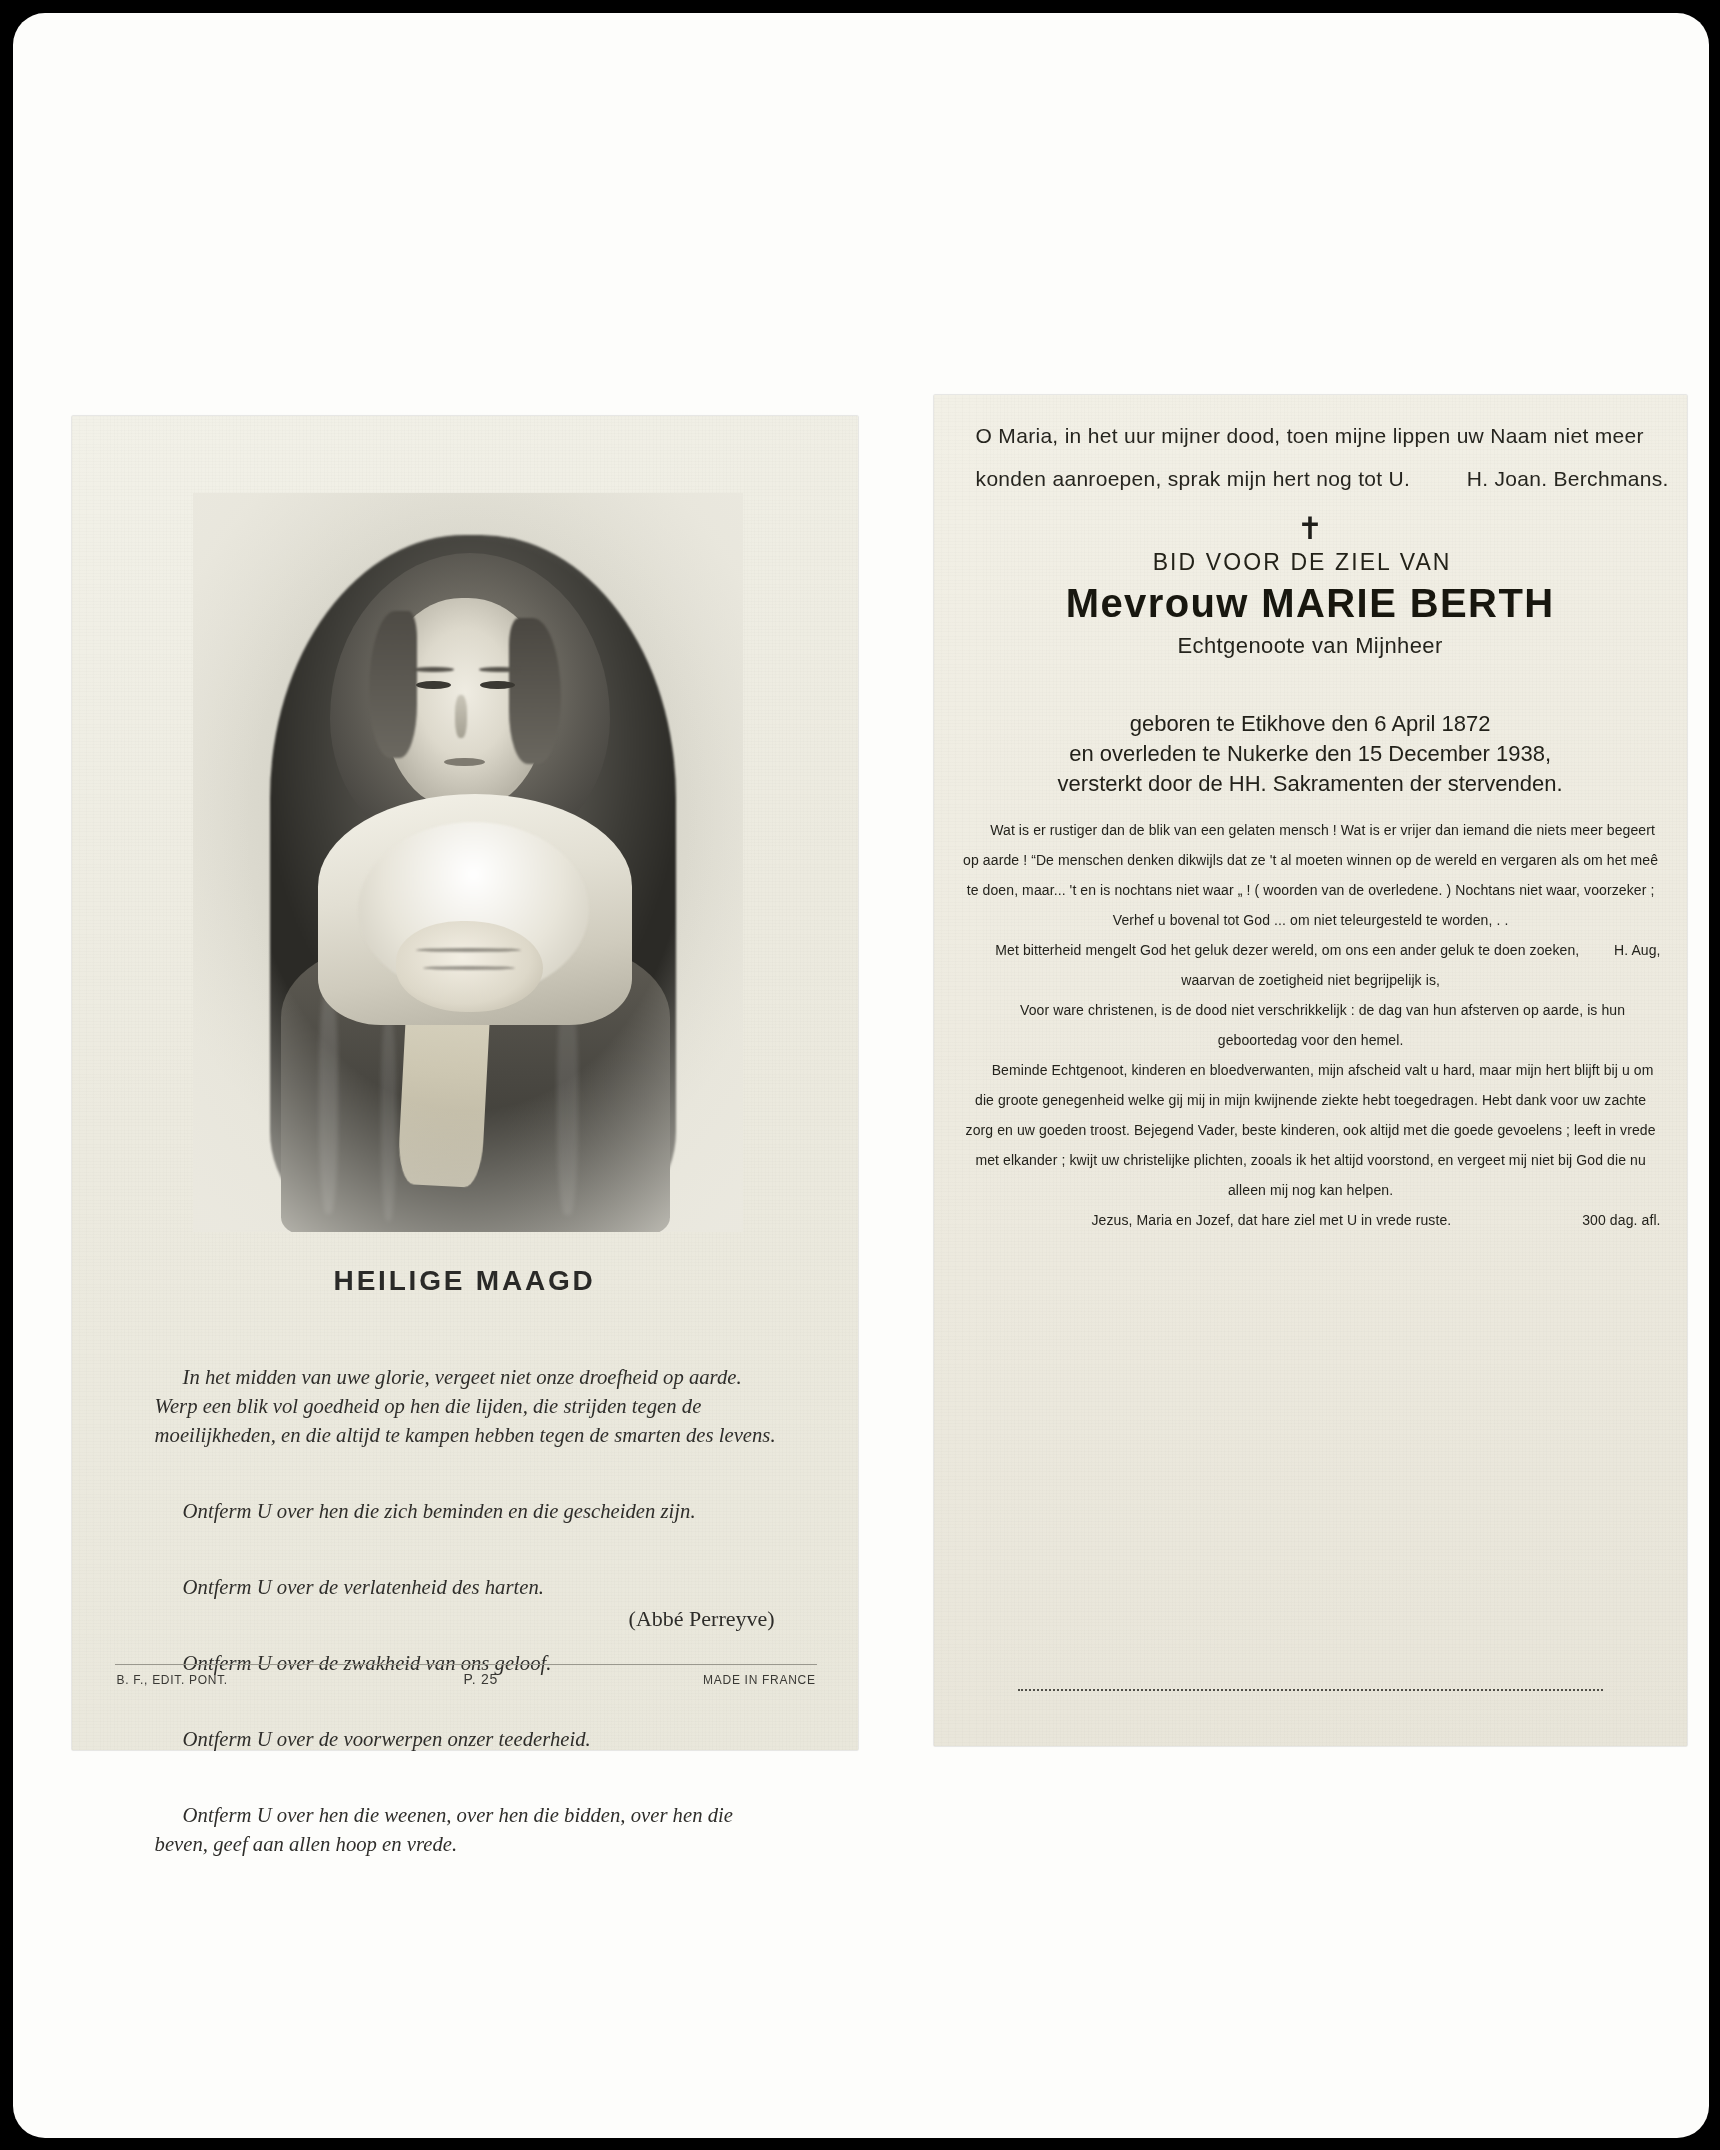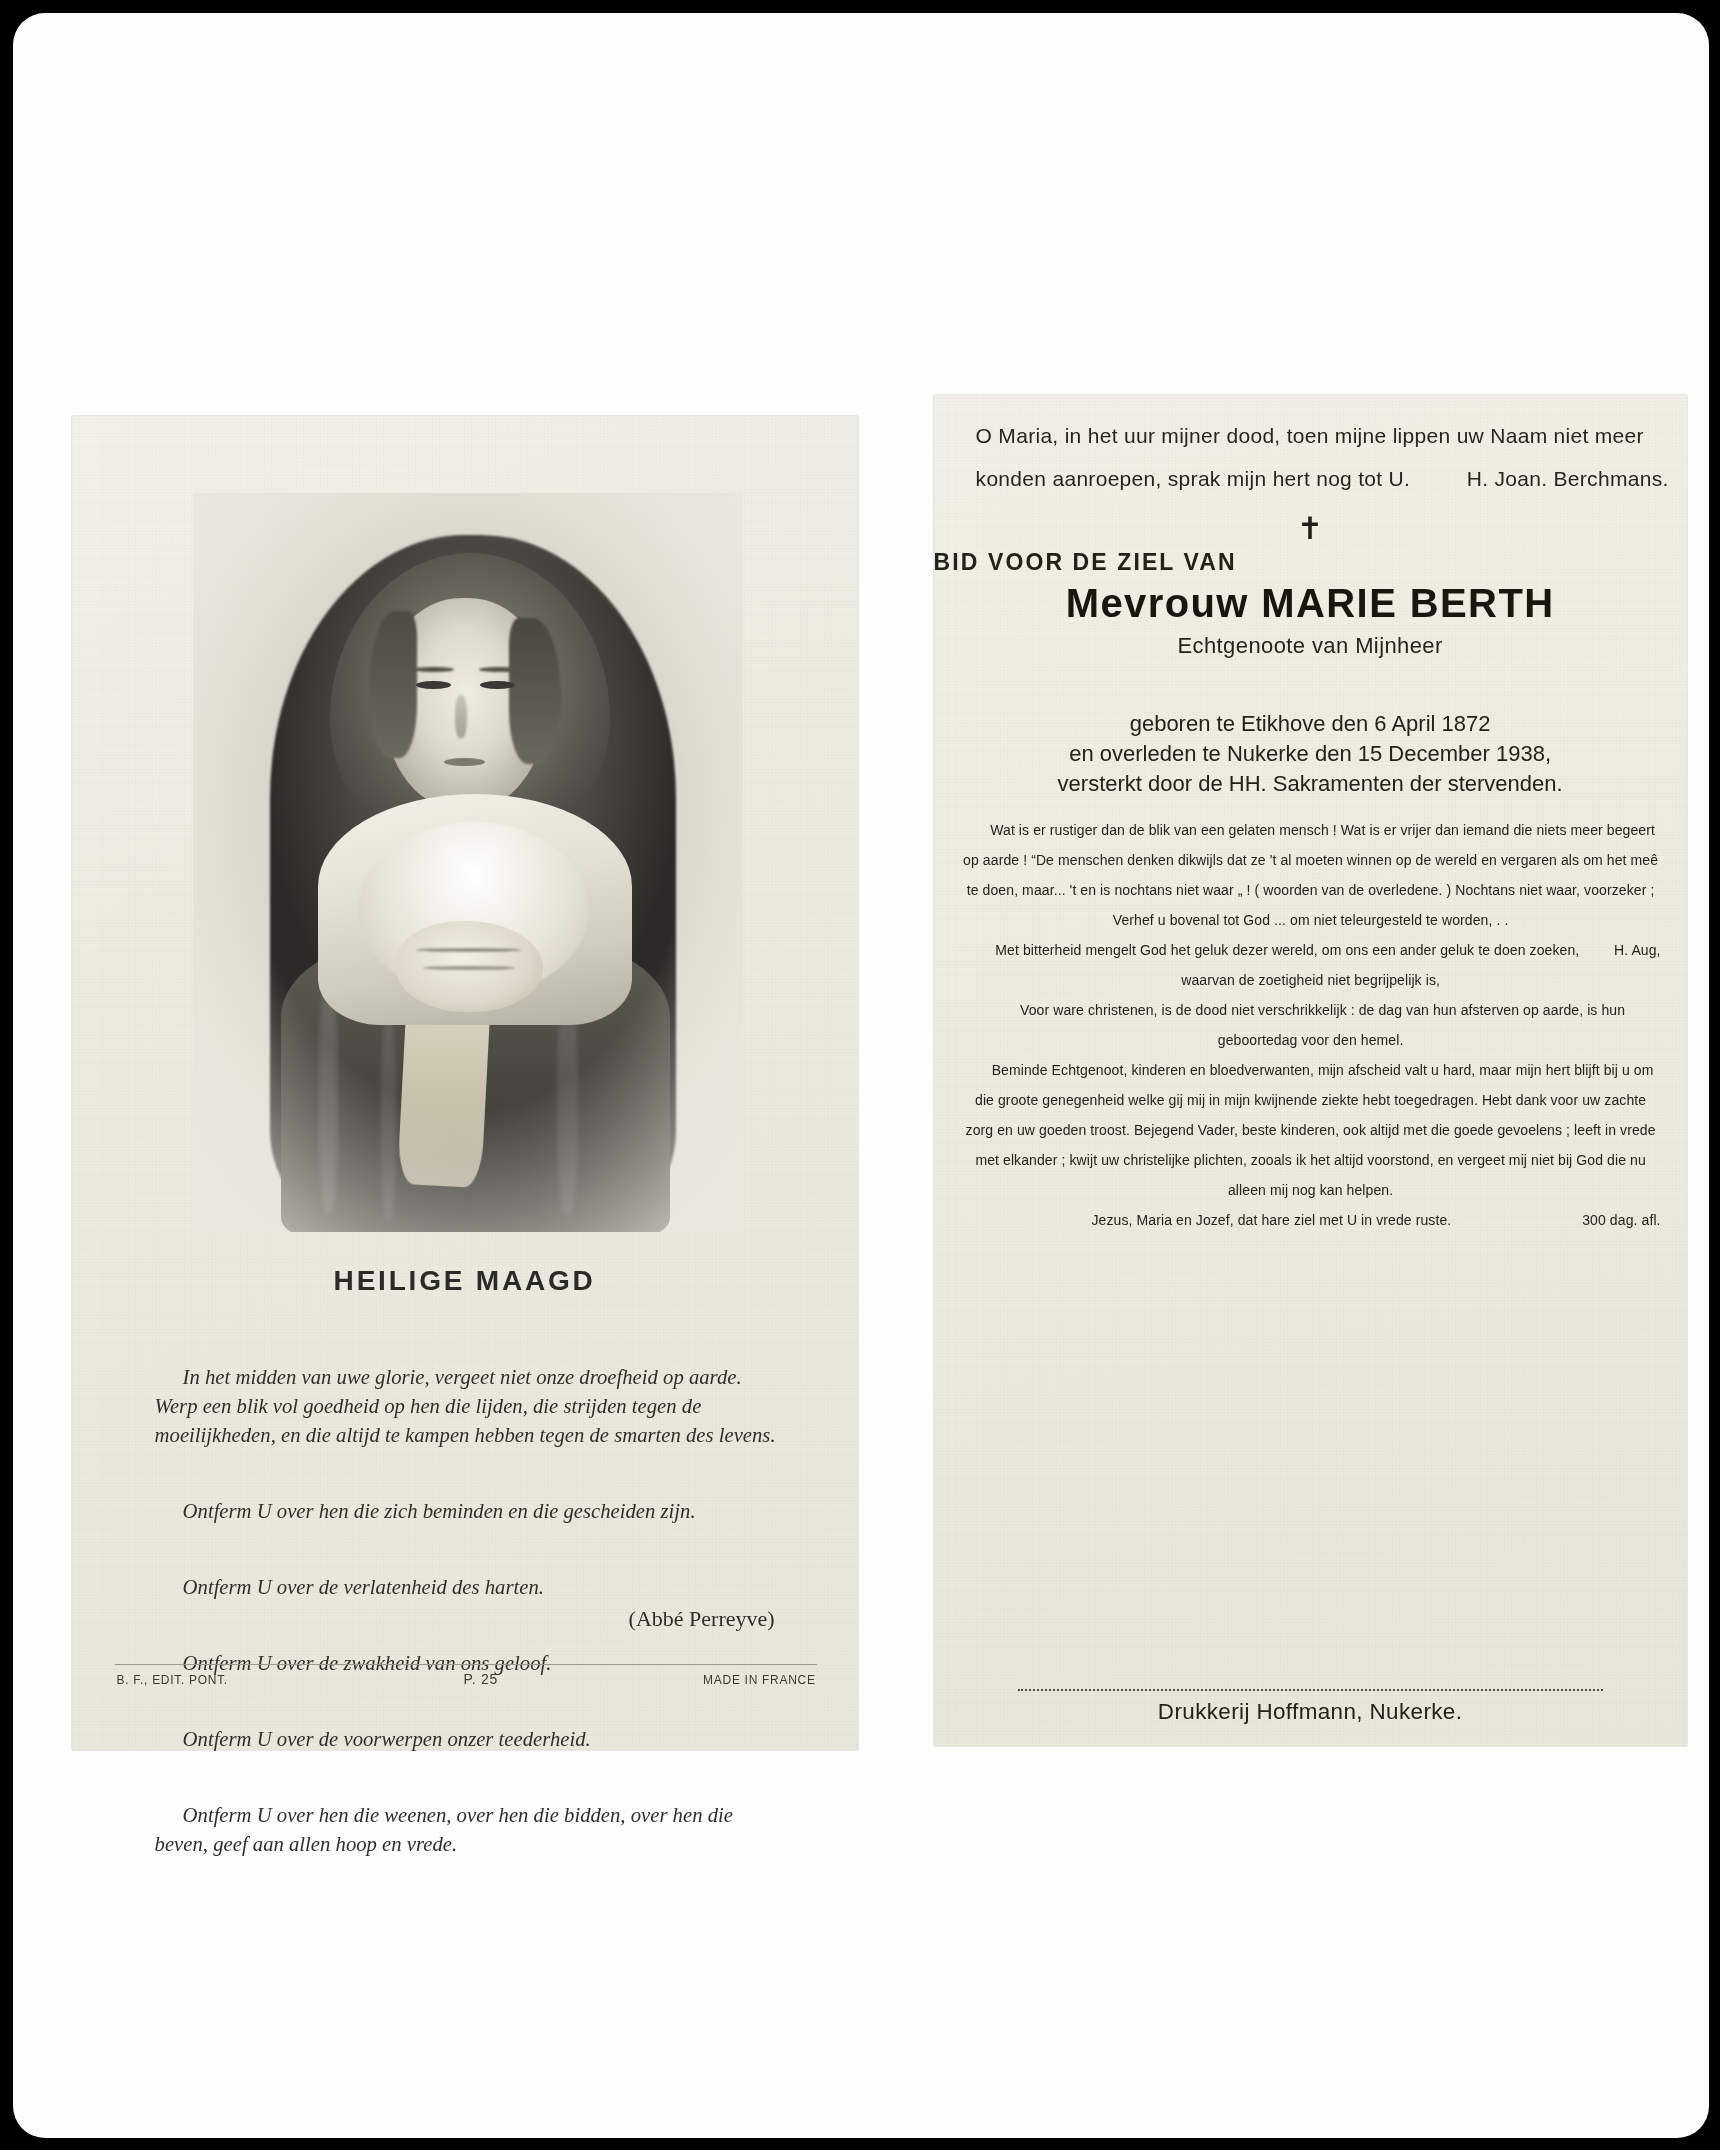--- a/index.html
+++ b/index.html
@@ -221,25 +221,25 @@
     position: absolute;
     left: 0; right: 0;
     top: 118px;
     text-align: center;
     font-size: 31px;
     color: #1f1e1a;
     line-height: 1;
   }
   .bid {
     position: absolute; left: 0; right: 16px; top: 154px;
+    text-align: center;
     font-family: "Liberation Sans", sans-serif;
     font-size: 23px;
     letter-spacing: 2.1px;
     color: #232219;
-    font-weight: bold;
   }
   .name {
     position: absolute; left: 0; right: 0; top: 186px;
     text-align: center;
     font-family: "Liberation Sans", sans-serif;
     font-weight: 700;
     font-size: 40px;
     letter-spacing: 1.4px;
     color: #18170f;
   }
@@ -376,18 +376,17 @@
         </p>
         <p class="ind">Voor ware christenen, is de dood niet verschrikkelijk : de dag van hun afsterven op aarde, is hun geboortedag voor den hemel.</p>
         <p class="ind">Beminde Echtgenoot, kinderen en bloedverwanten, mijn afscheid valt u hard, maar mijn hert blijft bij u om die groote genegenheid welke gij mij in mijn kwijnende ziekte hebt toegedragen. Hebt dank voor uw zachte zorg en uw goeden troost. Bejegend Vader, beste kinderen, ook altijd met die goede gevoelens ; leeft in vrede met elkander ; kwijt uw christelijke plichten, zooals ik het altijd voorstond, en vergeet mij niet bij God die nu alleen mij nog kan helpen.</p>
         <p class="ind">
           <span class="right">300 dag. afl.</span>
           <span>Jezus, Maria en Jozef, dat hare ziel met U in vrede ruste.</span>
         </p>
       </div>
 
       <div class="dot-rule"></div>
-      <div class="printer">Drukkerij Hoffmann, Nukerke.</div>
     </div>
 
   </div>
 </div>
 
 
 </body></html>

